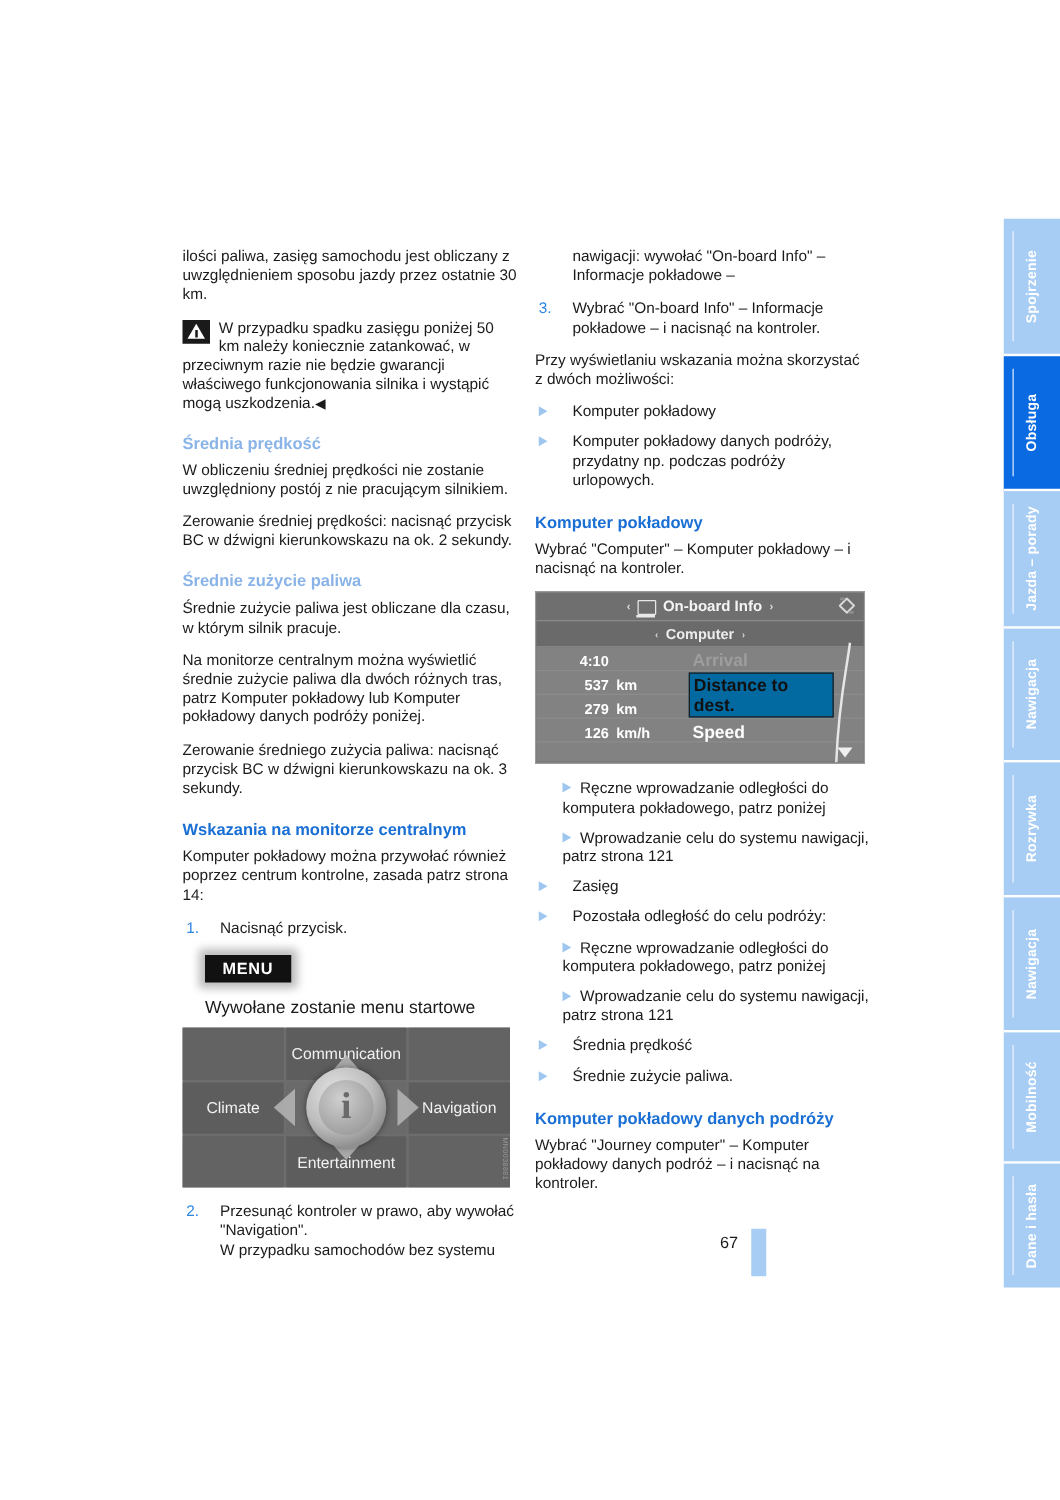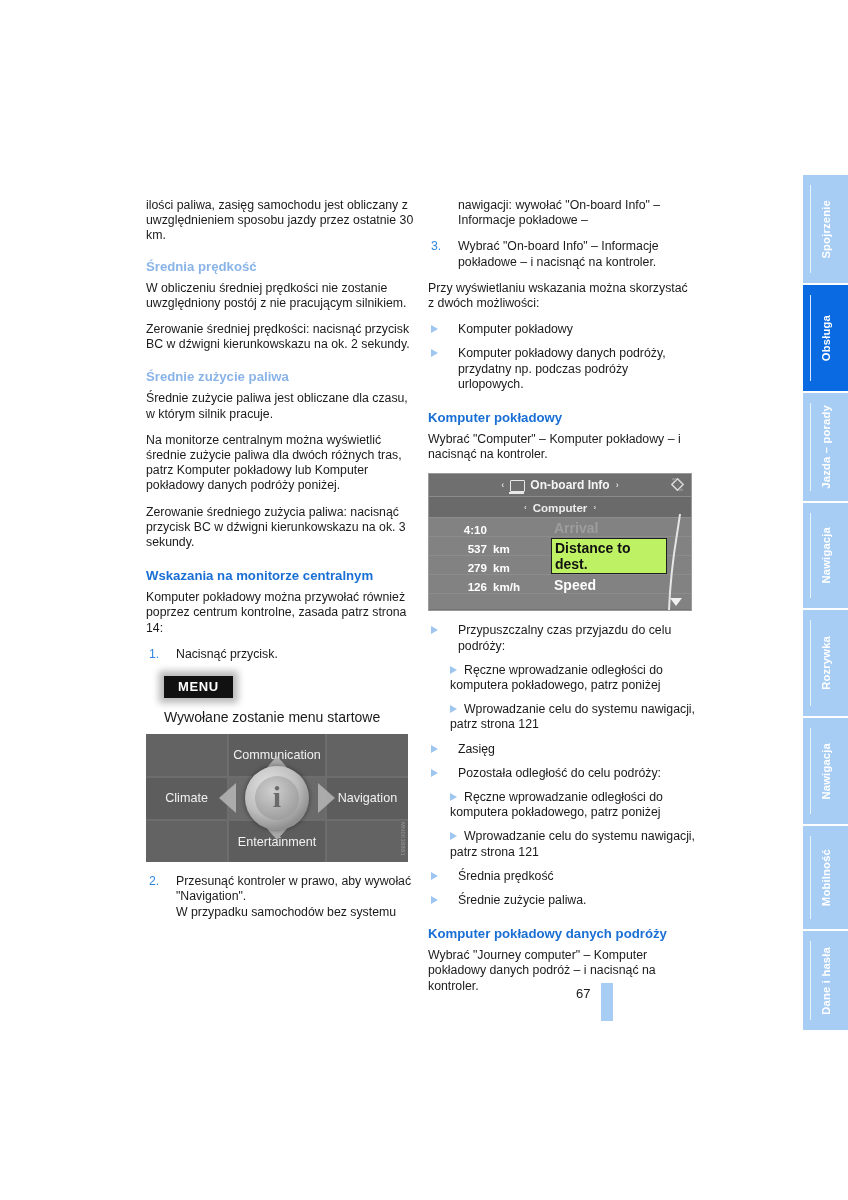--- a/index.html
+++ b/index.html
@@ -345,21 +345,21 @@
   }
   .obc-row .lb {
     flex: 1;
     color: #fdfdfd;
     font-weight: bold;
     font-size: 14px;
     padding-left: 3px;
   }
   .obc-row.gray .lb { color: #9d9d9d; }
   .obc-row.sel .lb {
-    background: #bef264;
+    background: #0369a1;
     color: #111;
     border: 1.6px solid #1d1d1d;
     padding: 1px 3px;
     margin-right: 24px;
   }
   .obc-scroll {
     position: absolute;
     right: 8px; top: -4px;
     width: 16px; height: 96px;
   }
@@ -431,20 +431,24 @@
 </style>
 </head>
 <body>
 
 <div class="page">
 
   <div class="col col-left">
 
     <p>ilości paliwa, zasięg samochodu jest obliczany z uwzględnieniem sposobu jazdy przez ostatnie 30 km.</p>
 
+    <div class="note">
+      <span class="tri"></span>
+      <span>W przypadku spadku zasięgu poniżej 50 km należy koniecznie zatankować, w przeciwnym razie nie będzie gwarancji właściwego funkcjonowania silnika i wystąpić mogą uszkodzenia.</span><span class="endmark">◀</span>
+    </div>
 
     <div class="h-sub first">Średnia prędkość</div>
     <p>W obliczeniu średniej prędkości nie zostanie uwzględniony postój z nie pracującym silnikiem.</p>
     <p>Zerowanie średniej prędkości: nacisnąć przycisk BC w dźwigni kierunkowskazu na ok. 2 sekundy.</p>
 
     <div class="h-sub">Średnie zużycie paliwa</div>
     <p>Średnie zużycie paliwa jest obliczane dla czasu, w którym silnik pracuje.</p>
     <p>Na monitorze centralnym można wyświetlić średnie zużycie paliwa dla dwóch różnych tras, patrz Komputer pokładowy lub Komputer pokładowy danych podróży poniżej.</p>
     <p>Zerowanie średniego zużycia paliwa: nacisnąć przycisk BC w dźwigni kierunkowskazu na ok. 3 sekundy.</p>
 
@@ -561,24 +565,20 @@
 
 
         <svg class="obc-scroll" viewBox="0 0 16 96">
           <path d="M13 0 C10 24, 4 46, 2 96" fill="none" stroke="#e6e6e6" stroke-width="2"></path>
         </svg>
         <span class="obc-caret"></span>
       </div>
 
     </div>
 
-    <div class="bul">
-      <span class="tmark"></span>
-      <span>Przypuszczalny czas przyjazdu do celu podróży:</span>
-    </div>
     <div class="bul2">
       <span class="tmark2"></span>
       <span class="txt">Ręczne wprowadzanie odległości do komputera pokładowego, patrz poniżej</span>
     </div>
     <div class="bul2">
       <span class="tmark2"></span>
       <span class="txt">Wprowadzanie celu do systemu nawigacji, patrz strona 121</span>
     </div>
 
     <div class="bul">

